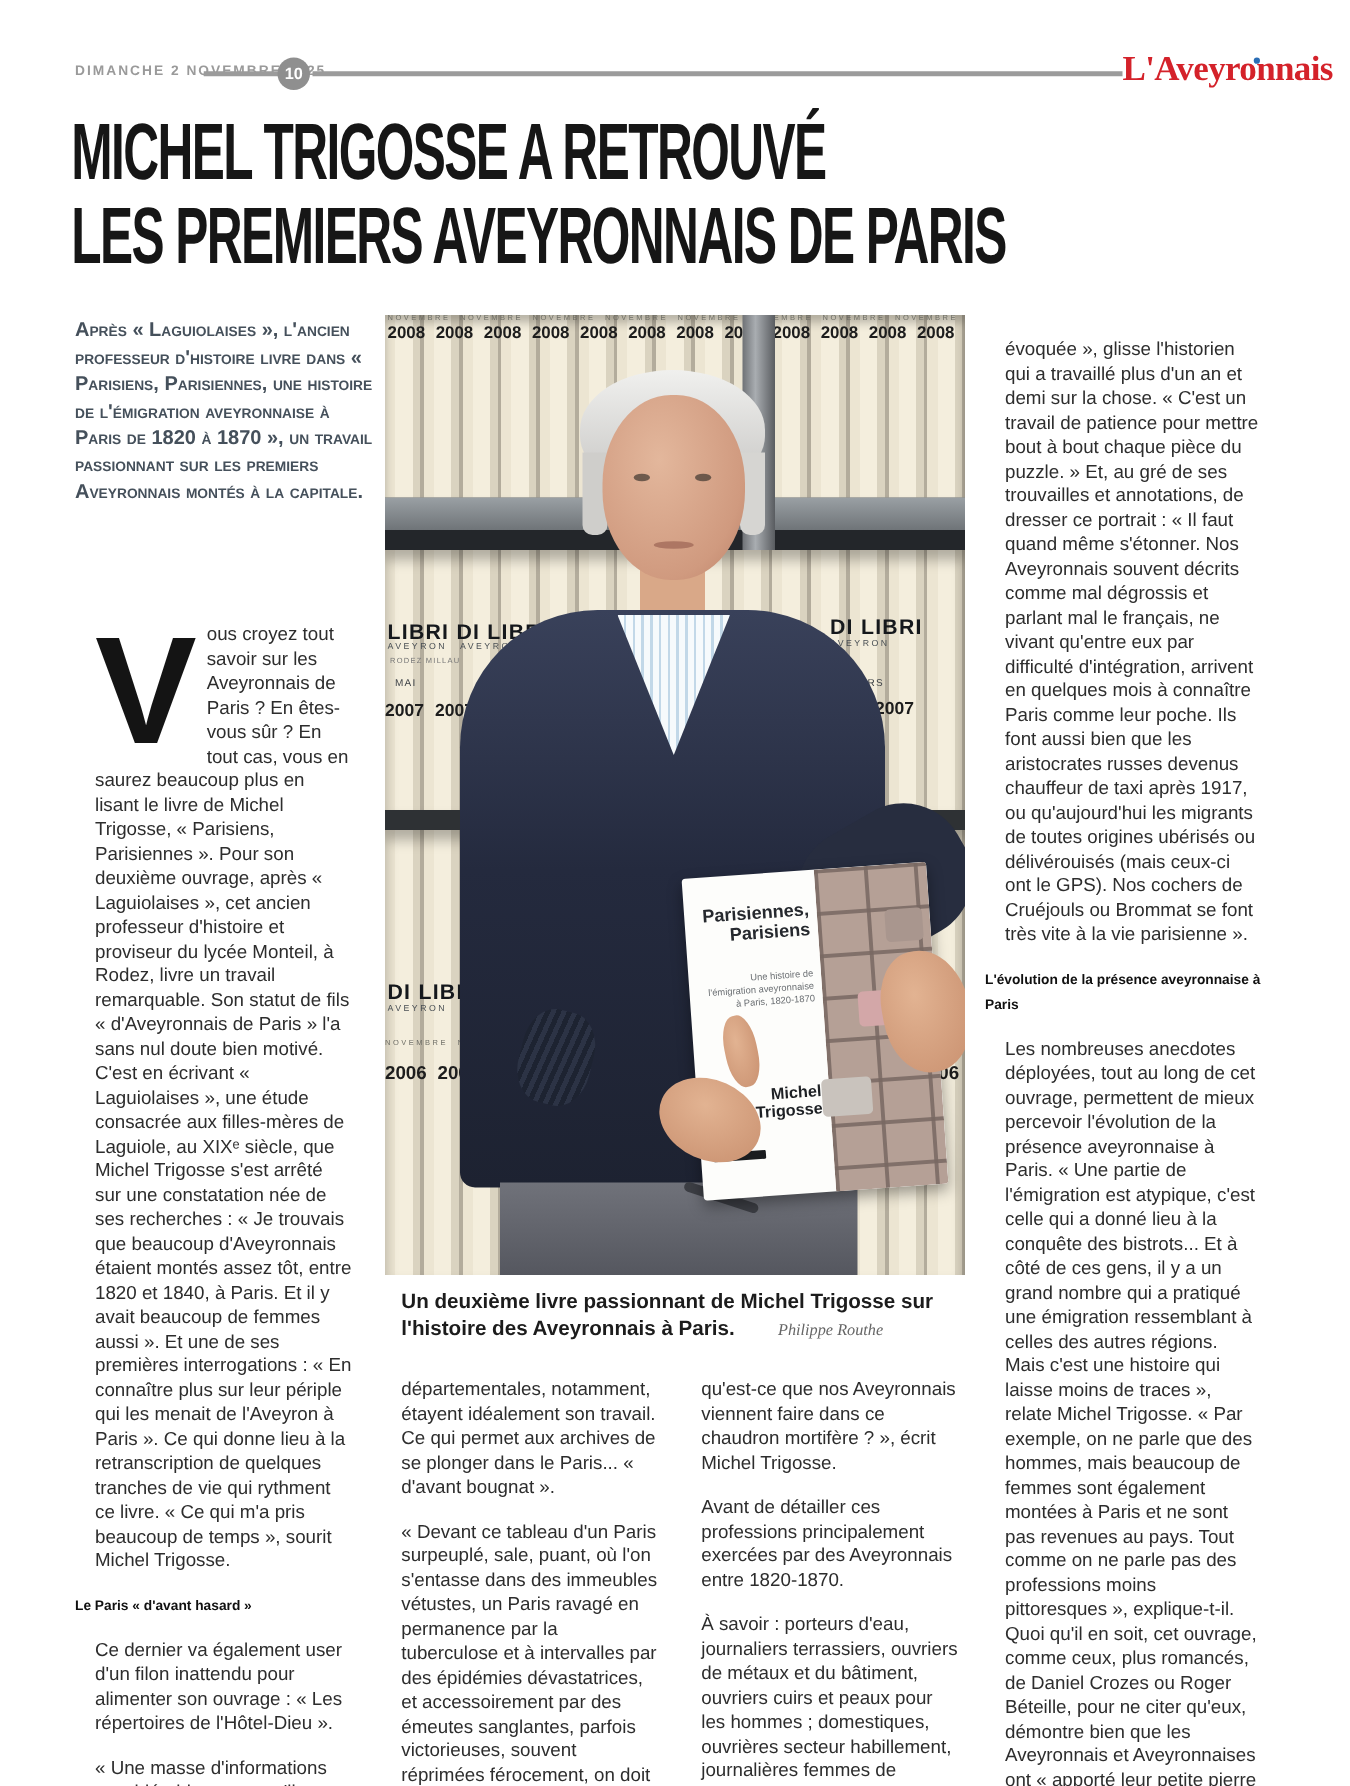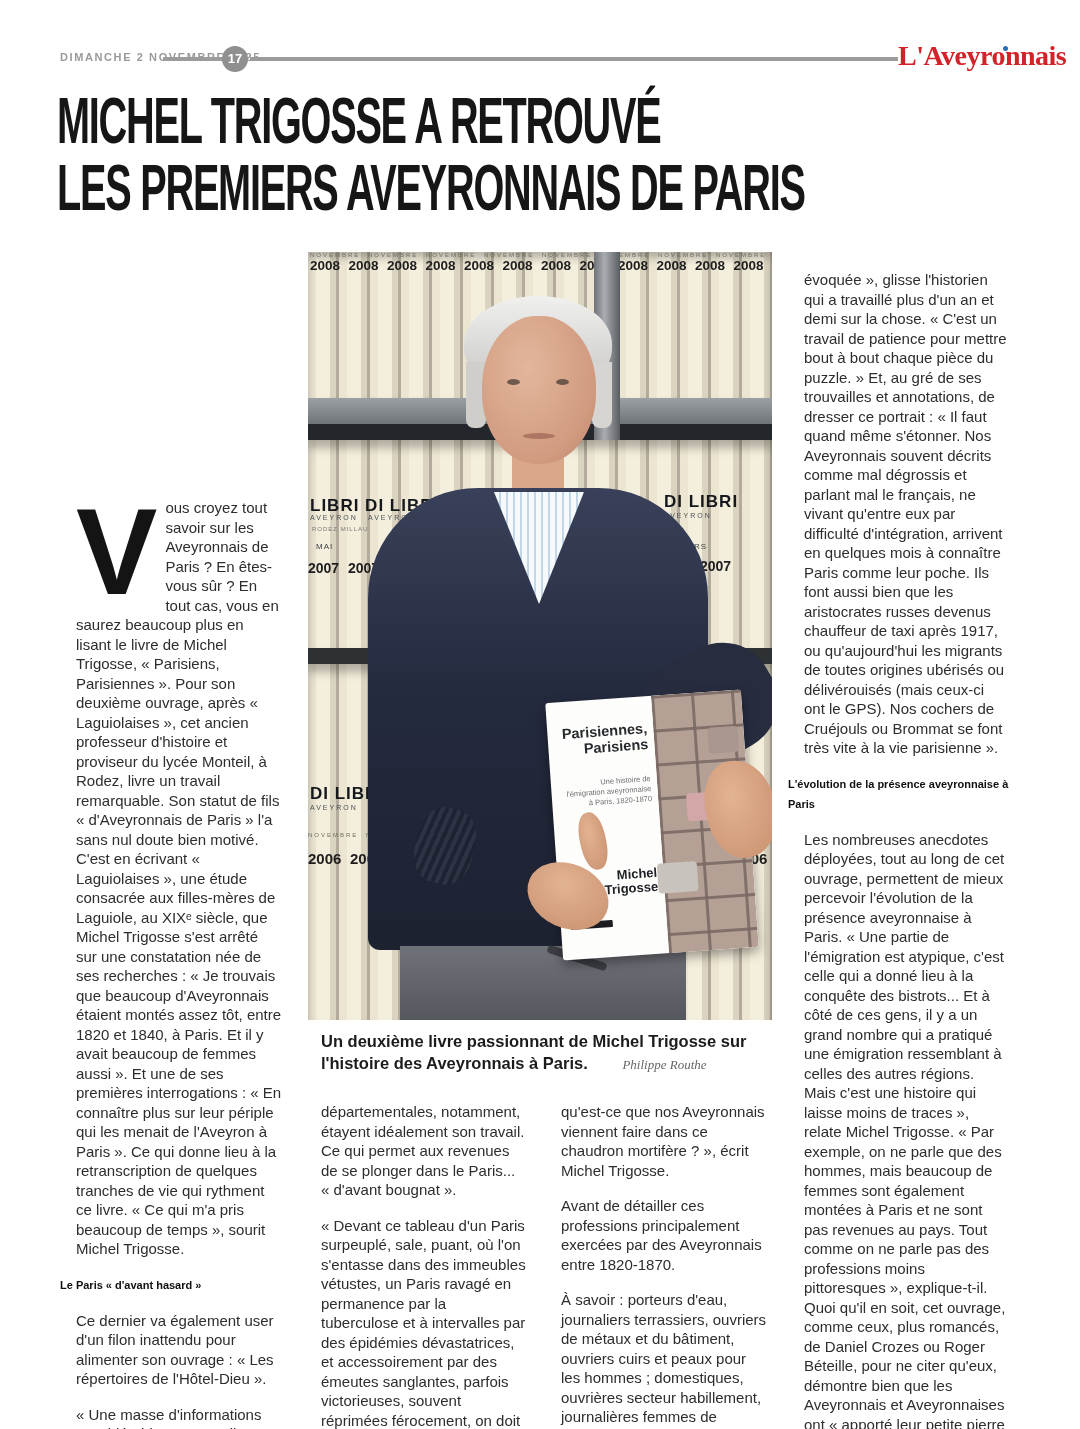--- a/index.html
+++ b/index.html
@@ -121,28 +121,29 @@
   .credit{font-family:"Liberation Serif",serif;font-style:italic;font-weight:normal;
           font-size:13px;color:#666;margin-left:30px;}
 </style>
 </head>
 <body>
 
 <div class="page">
 
   <div class="abs hdr-date">DIMANCHE 2 NOVEMBRE 2025</div>
   <div class="abs hdr-rule1"></div>
-  <div class="abs hdr-circle">17</div>
+  <div class="abs hdr-circle">10</div>
   <div class="abs hdr-rule2"></div>
   <div class="abs brand">L'Aveyronnais</div>
   <div class="abs brand-dot"></div>
 
   <div class="abs headline" style="top:88px;">MICHEL TRIGOSSE A RETROUVÉ</div>
   <div class="abs headline" style="top:155px;">LES PREMIERS AVEYRONNAIS DE PARIS</div>
 
+  <div class="abs standfirst">Après « Laguiolaises », l'ancien professeur d'histoire livre dans « Parisiens, Parisiennes, une histoire de l'émigration aveyronnaise à Paris de 1820 à 1870 », un travail passionnant sur les premiers Aveyronnais montés à la capitale.</div>
 
   <div class="abs body col1">
     <p><span class="dropcap">V</span><span>ous croyez tout savoir sur les Aveyronnais de Paris ? En êtes-vous sûr ? En tout cas, vous en saurez beaucoup plus en lisant le livre de Michel Trigosse, « Parisiens, Parisiennes ». Pour son deuxième ouvrage, après « Laguiolaises », cet ancien professeur d'histoire et proviseur du lycée Monteil, à Rodez, livre un travail remarquable. Son statut de fils « d'Aveyronnais de Paris » l'a sans nul doute bien motivé. C'est en écrivant « Laguiolaises », une étude consacrée aux filles-mères de Laguiole, au XIXᵉ siècle, que Michel Trigosse s'est arrêté sur une constatation née de ses recherches : « Je trouvais que beaucoup d'Aveyronnais étaient montés assez tôt, entre 1820 et 1840, à Paris. Et il y avait beaucoup de femmes aussi ». Et une de ses premières interrogations : « En connaître plus sur leur périple qui les menait de l'Aveyron à Paris ». Ce qui donne lieu à la retranscription de quelques tranches de vie qui rythment ce livre. « Ce qui m'a pris beaucoup de temps », sourit Michel Trigosse.</span></p>
     <p class="subhead">Le Paris « d'avant hasard »</p>
     <p>Ce dernier va également user d'un filon inattendu pour alimenter son ouvrage : « Les répertoires de l'Hôtel-Dieu ».</p>
     <p>« Une masse d'informations considérable sur ce qu'il y avait dans cet hôpital est en effet disponible. Je suis tombé par hasard dessus, et cela m'a permis d'établir une bonne base de données », explique l'historien. Ce filon, associé aux recherches effectuées auprès des archives</p>
   </div>
 
   <div class="abs photo">
     <div class="abs band-top stripes">
@@ -209,21 +210,21 @@
     <div class="abs skin thumb"></div>
     <div class="abs skin hand-right"></div>
   </div>
 
   <div class="abs caption">
     <span>Un deuxième livre passionnant de Michel Trigosse sur l'histoire des Aveyronnais à Paris.</span>
     <span class="credit">Philippe Routhe</span>
   </div>
 
   <div class="abs body col2">
-    <p>départementales, notamment, étayent idéalement son travail. Ce qui permet aux revenues de se plonger dans le Paris... « d'avant bougnat ».</p>
+    <p>départementales, notamment, étayent idéalement son travail. Ce qui permet aux archives de se plonger dans le Paris... « d'avant bougnat ».</p>
     <p>« Devant ce tableau d'un Paris surpeuplé, sale, puant, où l'on s'entasse dans des immeubles vétustes, un Paris ravagé en permanence par la tuberculose et à intervalles par des épidémies dévastatrices, et accessoirement par des émeutes sanglantes, parfois victorieuses, souvent réprimées férocement, on doit bien se poser une question :</p>
   </div>
 
   <div class="abs body col3">
     <p>qu'est-ce que nos Aveyronnais viennent faire dans ce chaudron mortifère ? », écrit Michel Trigosse.</p>
     <p>Avant de détailler ces professions principalement exercées par des Aveyronnais entre 1820-1870.</p>
     <p>À savoir : porteurs d'eau, journaliers terrassiers, ouvriers de métaux et du bâtiment, ouvriers cuirs et peaux pour les hommes ; domestiques, ouvrières secteur habillement, journalières femmes de ménage...</p>
     <p>« On se retrouve là avec une mixité de population rarement</p>
   </div>
 

